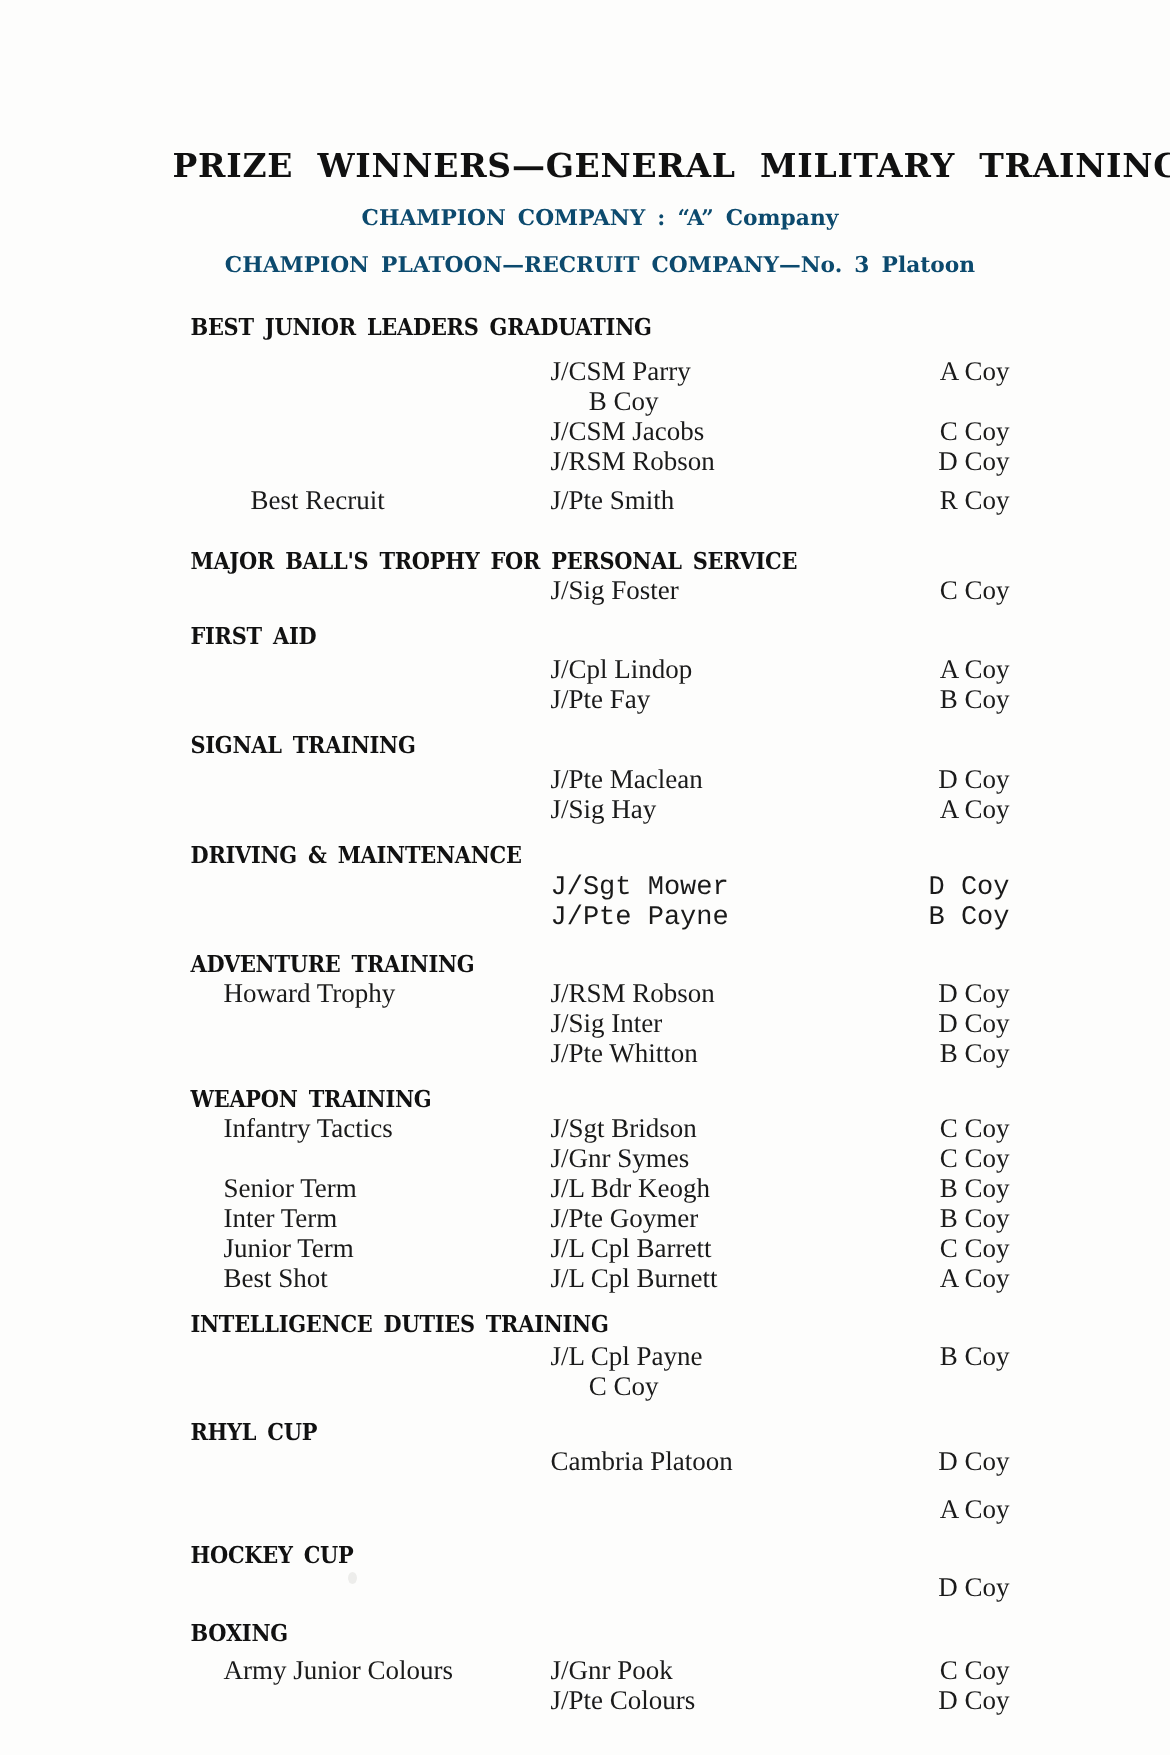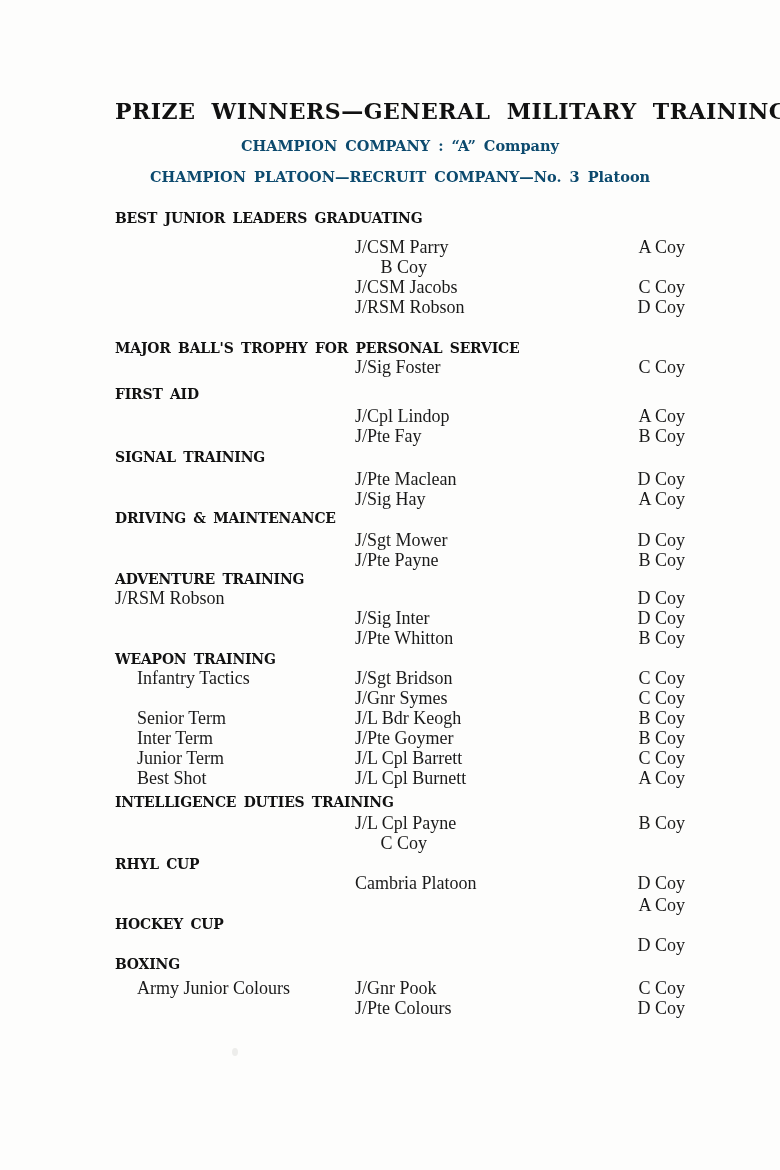--- a/index.html
+++ b/index.html
@@ -33,21 +33,21 @@
     font-family: "DejaVu Serif", serif;
     font-weight: 700;
     font-size: 14.5px;
     line-height: 18px;
     word-spacing: 3px;
     text-align: center;
     color: #0c4a6e;
   }
   .subtitle.st1 { margin-top: 14px; }
   .subtitle.st2 { margin-top: 13px; }
-  .sec { margin: 0; }
+  .sec { margin: 12px; }
   .hd {
     margin: 0;
     font-family: "DejaVu Serif", serif;
     font-weight: 700;
     font-size: 15.5px;
     line-height: 18px;
     color: #111;
     white-space: nowrap;
   }
   .hd span {
@@ -72,21 +72,21 @@
   }
   .lab.pl-lg { padding-left: 40px; }
   .nm { flex: 1 1 auto; }
   .coy { flex: 0 0 72px; text-align: right; }
   .mt6 { margin-top: 6px; }
 
   .s0 { margin-top: 23px; } .s0 .rows { margin-top: 10px; }
   .s1 { margin-top: 22px; } .s1 .rows { margin-top: 0; }
   .s2 { margin-top: 8px;  } .s2 .rows { margin-top: 3px; }
   .s3 { margin-top: 2px;  } .s3 .rows { margin-top: 3px; }
-  .s4 { margin-top: 0;    } .s4 .rows { margin-top: 3px; }
+  .s4 { margin-top: 0;    } .s4 .rows { margin-top: 3px; font-family: Liberation Mono, monospace; }
   .s5 { margin-top: 0;    } .s5 .rows { margin-top: 0; }
   .s6 { margin-top: 2px;  } .s6 .rows { margin-top: 0; }
   .s7 { margin-top: 5px;  } .s7 .rows { margin-top: 2px; }
   .s8 { margin-top: 2px;  } .s8 .rows { margin-top: 0; }
   .s9 { margin-top: 0;    } .s9 .rows { margin-top: 2px; }
   .s10 { margin-top: 0;   } .s10 .rows { margin-top: 2px; }
   .s11 { margin-top: 0;   } .s11 .rows { margin-top: 5px; }
 
   .speck {
     position: absolute;
@@ -123,20 +123,25 @@
         <div class="row">
           <span class="lab"></span>
           <span class="nm">J/CSM Jacobs</span>
           <span class="coy">C Coy</span>
         </div>
         <div class="row">
           <span class="lab"></span>
           <span class="nm">J/RSM Robson</span>
           <span class="coy">D Coy</span>
         </div>
+        <div class="row mt6">
+          <span class="lab pl-lg">Best Recruit</span>
+          <span class="nm">J/Pte Smith</span>
+          <span class="coy">R Coy</span>
+        </div>
       </div>
     </div>
 
     <div class="sec s1">
       <h2 class="hd"><span>MAJOR BALL'S TROPHY FOR PERSONAL SERVICE</span></h2>
       <div class="rows">
         <div class="row">
           <span class="lab"></span>
           <span class="nm">J/Sig Foster</span>
           <span class="coy">C Coy</span>
@@ -189,20 +194,21 @@
           <span class="nm">J/Pte Payne</span>
           <span class="coy">B Coy</span>
         </div>
       </div>
     </div>
 
     <div class="sec s5">
       <h2 class="hd"><span>ADVENTURE TRAINING</span></h2>
       <div class="rows">
         <div class="row">
+          <span class="lab">Howard Trophy</span>
           <span class="nm">J/RSM Robson</span>
           <span class="coy">D Coy</span>
         </div>
         <div class="row">
           <span class="lab"></span>
           <span class="nm">J/Sig Inter</span>
           <span class="coy">D Coy</span>
         </div>
         <div class="row">
           <span class="lab"></span>

